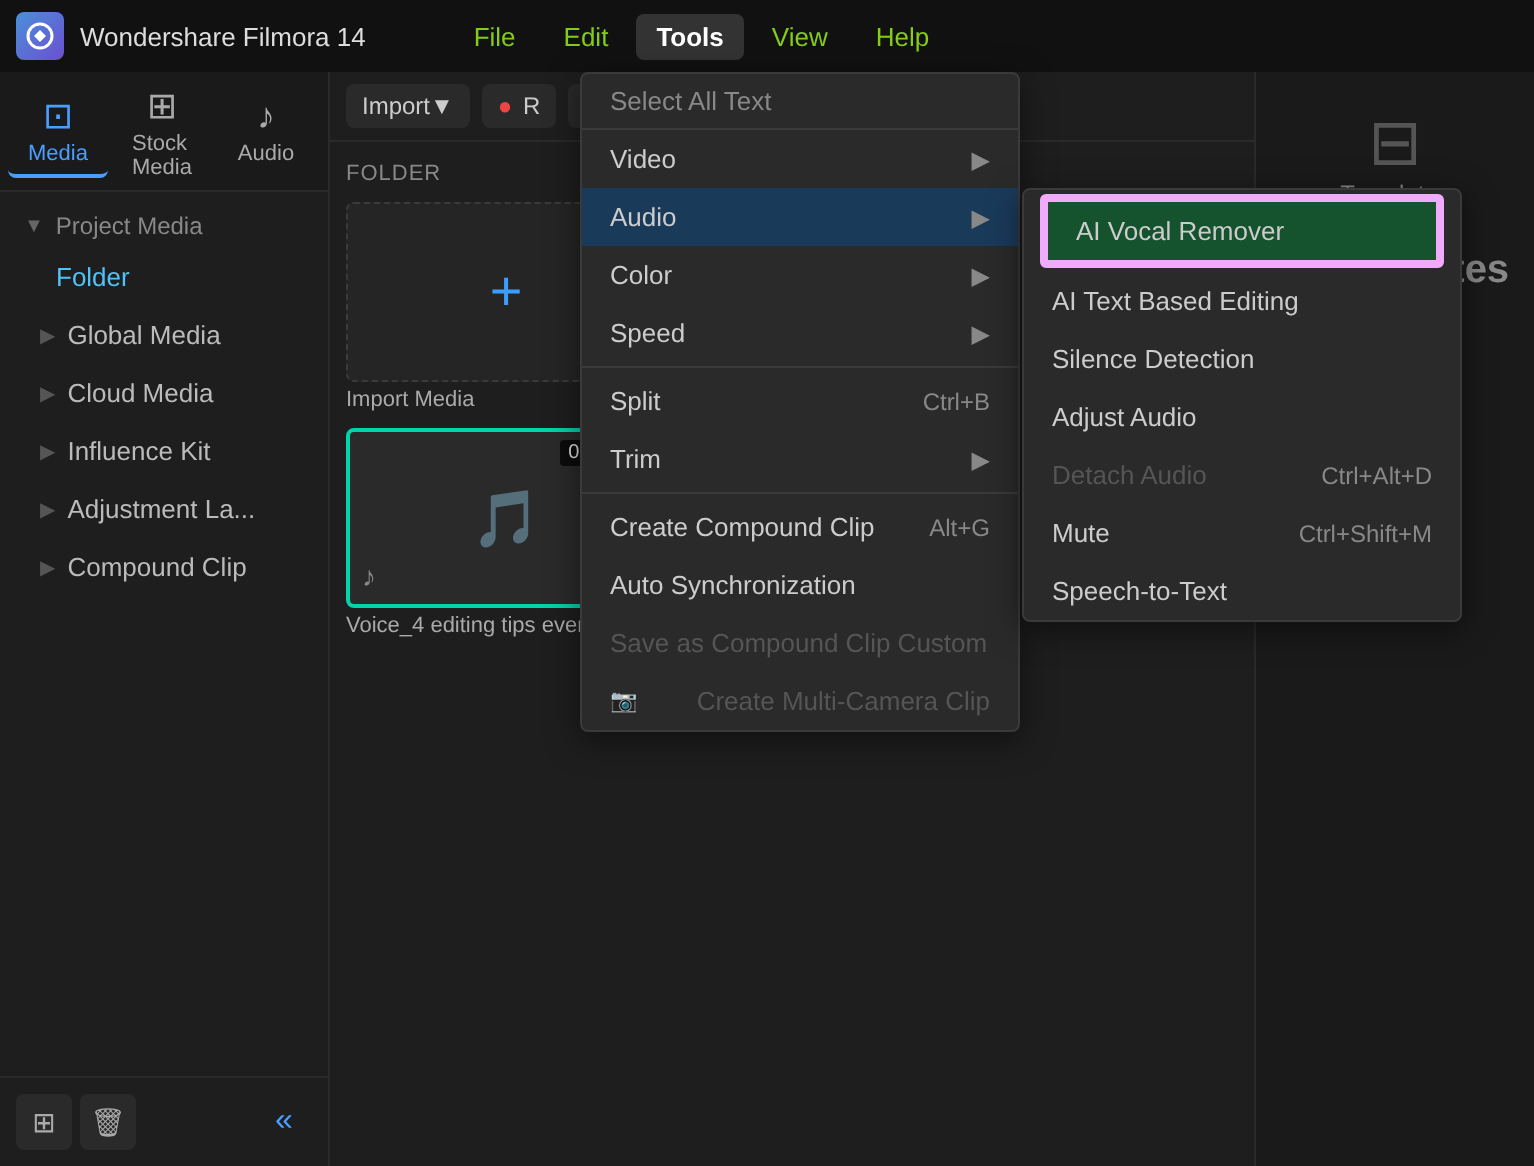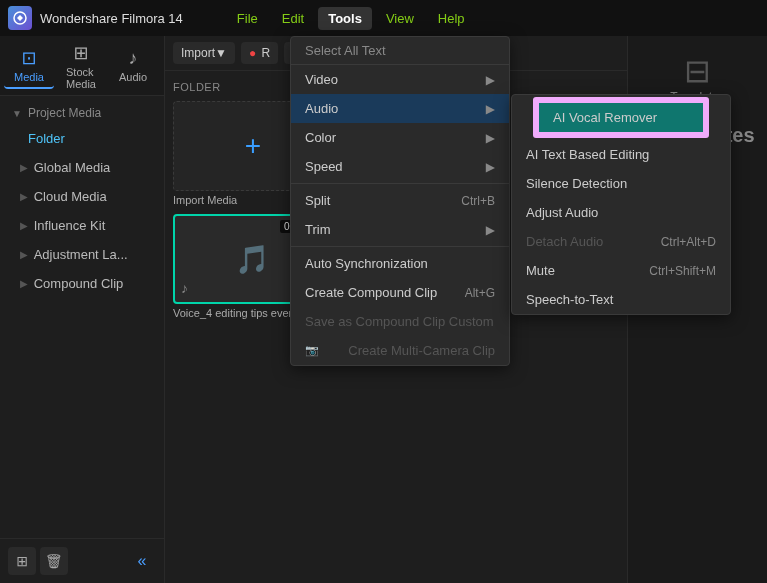--- a/index.html
+++ b/index.html
@@ -559,21 +559,21 @@
     <div class="menu-item">
       <span>Video</span>
       <span class="menu-arrow">▶</span>
     </div>
 
     <div class="menu-item menu-row-audio" style="position:relative;">
       <span>Audio</span>
       <span class="menu-arrow">▶</span>
 
       <div class="audio-submenu">
-        <div class="audio-item highlighted" style="border: 6px solid #f0abfc; background: #0f766e; border-radius: 3px; margin: 2px 21px;">
+        <div class="audio-item highlighted" style="border: 4px solid #f0abfc; background: #14532d; border-radius: 3px; margin: 2px 8px;">
           <span>AI Vocal Remover</span>
         </div>
         <div class="audio-item">
           <span>AI Text Based Editing</span>
         </div>
         <div class="audio-item">
           <span>Silence Detection</span>
         </div>
         <div class="audio-item">
           <span>Adjust Audio</span>
@@ -610,26 +610,26 @@
     </div>
 
     <div class="menu-item">
       <span>Trim</span>
       <span class="menu-arrow">▶</span>
     </div>
 
     <div class="menu-divider"></div>
 
     <div class="menu-item">
-      <span>Auto Synchronization</span>
-    </div>
-
-    <div class="menu-item">
       <span>Create Compound Clip</span>
       <span class="menu-shortcut">Alt+G</span>
+    </div>
+
+    <div class="menu-item">
+      <span>Auto Synchronization</span>
     </div>
 
     <div class="menu-item disabled">
       <span>Save as Compound Clip Custom</span>
     </div>
 
     <div class="menu-item disabled">
       <span style="font-size:11px;">📷</span>
       <span>Create Multi-Camera Clip</span>
     </div>

